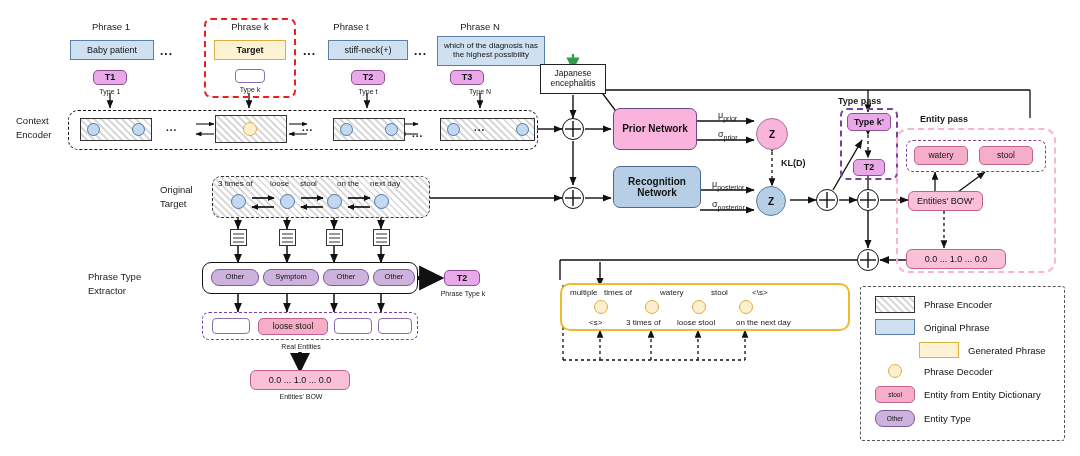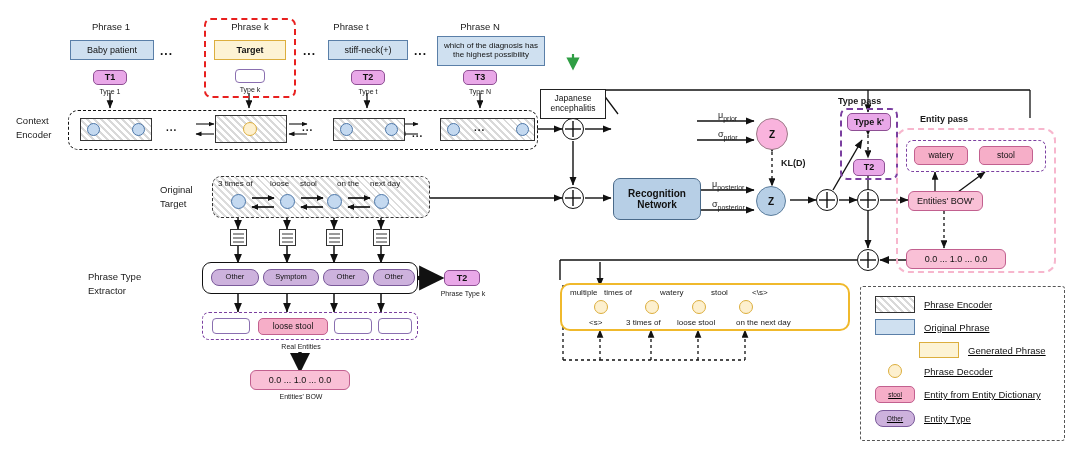--- a/index.html
+++ b/index.html
@@ -47,21 +47,21 @@
   .c-blue{background:#c4d9f0;border:1.3px solid #4d77a8;}
   .c-yellow{background:#fdf0cf;border:1.3px solid #dcae3d;}
   .z-pink{background:#f9b3dd;border:1.4px solid #9c7a88;display:flex;align-items:center;
           justify-content:center;font-size:10px;font-weight:bold;color:#111;}
   .z-blue{background:#b7cfe6;border:1.4px solid #5b7d9c;display:flex;align-items:center;
           justify-content:center;font-size:10px;font-weight:bold;color:#111;}
 
   svg.layer{position:absolute;left:0;top:0;width:1080px;height:456px;pointer-events:none;}
   .dots{position:absolute;font-size:12px;font-weight:bold;color:#111;letter-spacing:1px;}
   .sub{font-size:7px;}
-  .lg-row{position:absolute;display:flex;align-items:center;text-decoration:underline;}
+  .lg-row{position:absolute;display:flex;align-items:center;}
   .lg-txt{font-size:9.5px;color:#111;margin-left:9px;white-space:nowrap;}
 </style>
 </head>
 <body>
 
 <div id="root">
 
   <svg class="layer">
     <defs>
       <marker id="ah" markerWidth="7" markerHeight="7" refX="6" refY="2.6" orient="auto">
@@ -268,26 +268,26 @@
   <div class="box type-pill" style="left:351px;top:70px;width:34px;height:15px;">
     <span>T2</span>
   </div>
   <div class="lbl it ctr sub" style="left:346px;top:88px;width:44px;">Type t</div>
   <div class="dots" style="left:414px;top:44px;">...</div>
 
   <div class="lbl it ctr" style="left:437px;top:22px;width:86px;">Phrase N</div>
   <div class="box blue-phrase" style="left:437px;top:36px;width:108px;height:30px;padding:1px 3px;font-size:8px;">
     <span>which of the diagnosis has the highest possibility</span>
   </div>
-  <div class="box type-pill" style="left:463px;top:70px;width:34px;height:15px;">
+  <div class="box type-pill" style="left:450px;top:70px;width:34px;height:15px;">
     <span>T3</span>
   </div>
   <div class="lbl it ctr sub" style="left:458px;top:88px;width:44px;">Type N</div>
 
-  <div class="box plain-box" style="left:540px;top:64px;width:66px;height:30px;font-size:8.5px;margin-top:25px;">
+  <div class="box plain-box" style="left:540px;top:64px;width:66px;height:30px;font-size:8.5px;">
     <span>Japanese encephalitis</span>
   </div>
 
   <div class="lbl" style="left:16px;top:116px;">Context</div>
   <div class="lbl" style="left:16px;top:130px;">Encoder</div>
   <div class="dash dash-black" style="left:68px;top:110px;width:470px;height:40px;"></div>
 
   <div class="abs hatch" style="left:80px;top:118px;width:72px;height:23px;"></div>
   <div class="circ c-blue" style="left:87px;top:123px;width:13px;height:13px;"></div>
   <div class="circ c-blue" style="left:132px;top:123px;width:13px;height:13px;"></div>
@@ -306,37 +306,40 @@
   <div class="circ c-blue" style="left:447px;top:123px;width:13px;height:13px;"></div>
   <div class="dots" style="left:474px;top:122px;font-size:10px;">...</div>
   <div class="circ c-blue" style="left:516px;top:123px;width:13px;height:13px;"></div>
 
   <div class="circ" style="left:562px;top:118px;width:22px;height:22px;border:1.5px solid #111;background:#fff;"></div>
   <svg class="abs" style="left:562px;top:118px;width:22px;height:22px;">
     <line x1="3" y1="11" x2="19" y2="11" stroke="#111" stroke-width="1.4"></line>
     <line x1="11" y1="3" x2="11" y2="19" stroke="#111" stroke-width="1.4"></line>
   </svg>
 
+  <div class="box net-pink" style="left:613px;top:108px;width:84px;height:42px;">
+    <span>Prior Network</span>
+  </div>
   <div class="lbl" style="left:718px;top:110px;font-size:9px;">
     <span>μ</span><sub class="sub">prior</sub>
   </div>
   <div class="lbl" style="left:718px;top:129px;font-size:9px;">
     <span>σ</span><sub class="sub">prior</sub>
   </div>
   <div class="circ z-pink" style="left:756px;top:118px;width:32px;height:32px;">
     <span>Z</span>
   </div>
 
   <div class="circ" style="left:562px;top:187px;width:22px;height:22px;border:1.5px solid #111;background:#fff;"></div>
   <svg class="abs" style="left:562px;top:187px;width:22px;height:22px;">
     <line x1="3" y1="11" x2="19" y2="11" stroke="#111" stroke-width="1.4"></line>
     <line x1="11" y1="3" x2="11" y2="19" stroke="#111" stroke-width="1.4"></line>
   </svg>
 
-  <div class="box net-blue" style="left:613px;top:178px;width:88px;height:42px;">
+  <div class="box net-blue" style="left:613px;top:166px;width:88px;height:42px;">
     <span>Recognition Network</span>
   </div>
   <div class="lbl" style="left:712px;top:179px;font-size:9px;">
     <span>μ</span><sub class="sub">posterior</sub>
   </div>
   <div class="lbl" style="left:712px;top:199px;font-size:9px;">
     <span>σ</span><sub class="sub">posterior</sub>
   </div>
   <div class="circ z-blue" style="left:756px;top:186px;width:30px;height:30px;">
     <span>Z</span>

